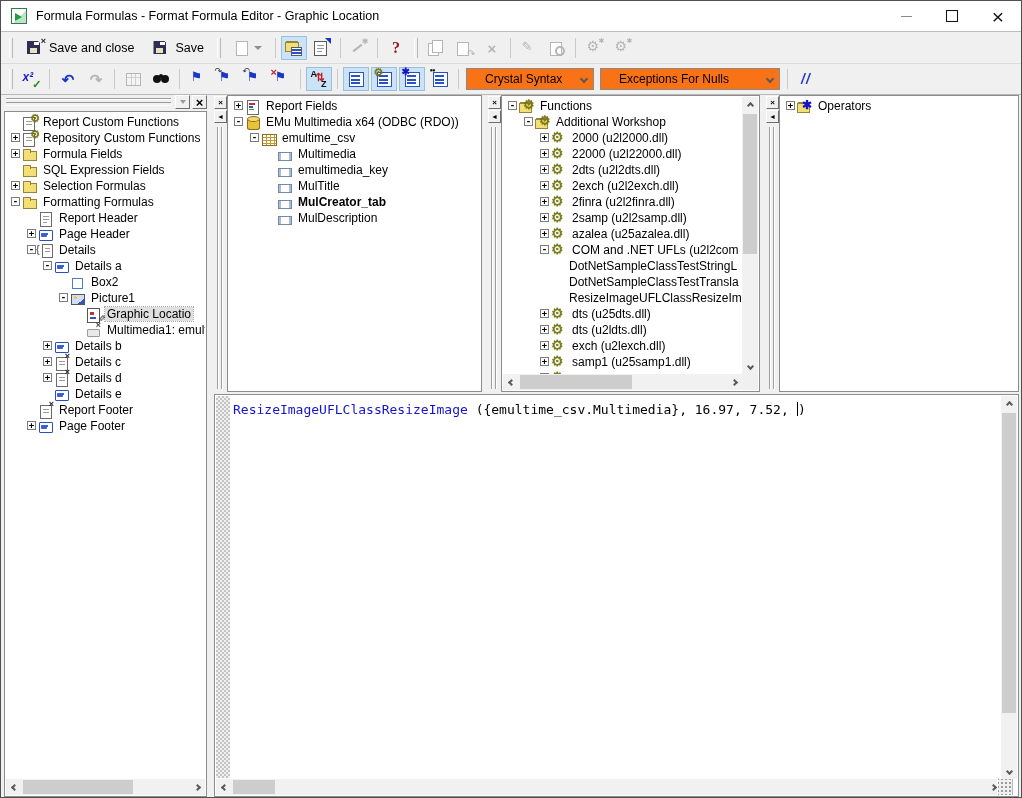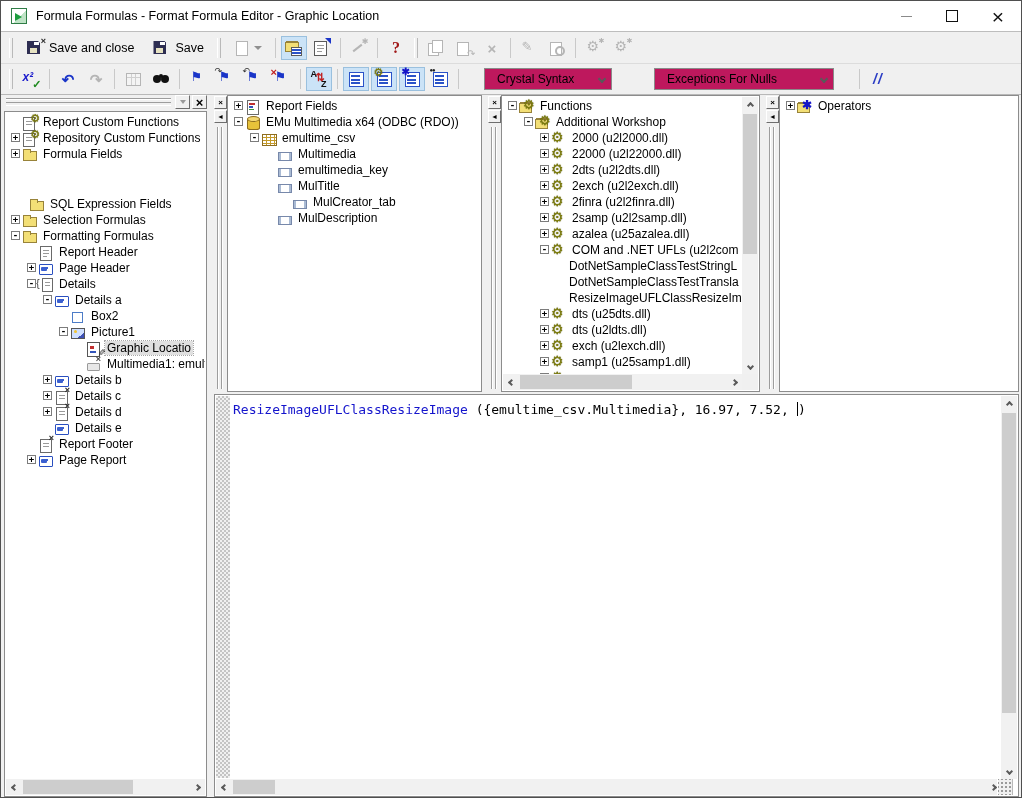--- a/index.html
+++ b/index.html
@@ -71,21 +71,21 @@
   .ic-flag.clear::after{content:"\00D7";position:absolute;left:-3px;top:-5px;font-size:11px;font-weight:bold;color:#c02020;}
   .ic-az::before{content:"A";position:absolute;left:0;top:-2px;font-size:9px;font-weight:bold;color:#111;}
   .ic-az::after{content:"Z";position:absolute;right:1px;bottom:-2px;font-size:9px;font-weight:bold;color:#111;}
   .redswap{position:absolute;left:5px;top:0px;font-style:normal;font-size:11px;color:#c02020;font-weight:bold;}
   .ic-list::before{content:"";position:absolute;left:1px;top:1px;width:13px;height:13px;border:1px solid #2a52c8;background:linear-gradient(#2a52c8 0 0) 1px 2px/9px 2px no-repeat,linear-gradient(#2a52c8 0 0) 1px 6px/9px 2px no-repeat,linear-gradient(#2a52c8 0 0) 1px 9px/9px 2px no-repeat,#fff;}
   .ic-list.fn-ov::after{content:"\2699";position:absolute;left:-2px;top:-5px;font-size:11px;color:#7e7e10;text-shadow:0 0 1px #4a4a00;}
   .ic-list.op-ov::after{content:"\2731";position:absolute;left:-2px;top:-5px;font-size:10px;font-weight:bold;color:#1414c8;}
   .ic-list.find-ov::after{content:"\25CF\25CF";position:absolute;left:-2px;top:-4px;font-size:6px;letter-spacing:-1px;color:#222;}
   .ic-comment{font-weight:bold;font-style:italic;font-size:14px;color:#2a3cc4;width:auto;height:auto;line-height:1;letter-spacing:1px;}
 
-  .combo{height:22px;background:#be185d;border:1px solid #8a8a8a;display:flex;align-items:center;font-size:12px;color:#000;padding-left:12px;position:relative;margin:0 21px;}
+  .combo{height:22px;background:#f97316;border:1px solid #8a8a8a;display:flex;align-items:center;font-size:12px;color:#000;padding-left:18px;position:relative;margin:0 3px;}
   .combo .chev{position:absolute;right:6px;top:7px;}
   .chev{width:6px;height:6px;border:solid #5a5a5a;border-width:2px 2px 0 0;display:inline-block;}
   .chev.down{transform:rotate(135deg);}
   .chev.up{transform:rotate(-45deg);}
   .chev.left{transform:rotate(-135deg);}
   .chev.right{transform:rotate(45deg);}
 
   
   .panel{position:absolute;}
   .pbox{position:absolute;background:#fff;border:1px solid #8c8c8c;}
@@ -325,21 +325,21 @@
           <div class="trow" style="padding-left: 3px;">
             <span class="texp on">+</span>
             <span class="ticon i-gearpage"></span>
             <span class="tlabel">Repository Custom Functions</span>
           </div>
           <div class="trow" style="padding-left: 3px;">
             <span class="texp on">+</span>
             <span class="ticon i-folder"></span>
             <span class="tlabel">Formula Fields</span>
           </div>
-          <div class="trow" style="padding-left: 10px; margin-top: 34px;">
+          <div class="trow" style="padding-left: 3px;">
             <span class="texp"></span>
             <span class="ticon i-folder"></span>
             <span class="tlabel">SQL Expression Fields</span>
           </div>
           <div class="trow" style="padding-left: 3px;">
             <span class="texp on">+</span>
             <span class="ticon i-folder"></span>
             <span class="tlabel">Selection Formulas</span>
           </div>
           <div class="trow" style="padding-left: 3px;">
@@ -408,21 +408,21 @@
             <span class="tlabel">Details e</span>
           </div>
           <div class="trow" style="padding-left: 19px;">
             <span class="texp"></span>
             <span class="ticon i-pagex"></span>
             <span class="tlabel">Report Footer</span>
           </div>
           <div class="trow" style="padding-left: 19px;">
             <span class="texp on">+</span>
             <span class="ticon i-section"></span>
-            <span class="tlabel">Page Report</span>
+            <span class="tlabel">Page Footer</span>
           </div>
         </div>
       <div class="hscroll" style="left:1px;right:1px;bottom:1px">
         <span class="sbtn" style="left:0">
             <span class="chev left"></span>
           </span>
         <span class="thumb" style="left:17px;width:110px;top:1px;height:14px"></span>
         <span class="sbtn" style="right:0">
             <span class="chev right"></span>
           </span>
@@ -462,21 +462,21 @@
           <div class="trow" style="padding-left: 35px;">
             <span class="texp"></span>
             <span class="ticon i-field"></span>
             <span class="tlabel">emultimedia_key</span>
           </div>
           <div class="trow" style="padding-left: 35px;">
             <span class="texp"></span>
             <span class="ticon i-field"></span>
             <span class="tlabel">MulTitle</span>
           </div>
-          <div class="trow" style="padding-left: 50px;">
+          <div class="trow" style="padding-left: 35px; font-weight: bold;">
             <span class="texp"></span>
             <span class="ticon i-field"></span>
             <span class="tlabel">MulCreator_tab</span>
           </div>
           <div class="trow" style="padding-left: 35px;">
             <span class="texp"></span>
             <span class="ticon i-field"></span>
             <span class="tlabel">MulDescription</span>
           </div>
         </div>

